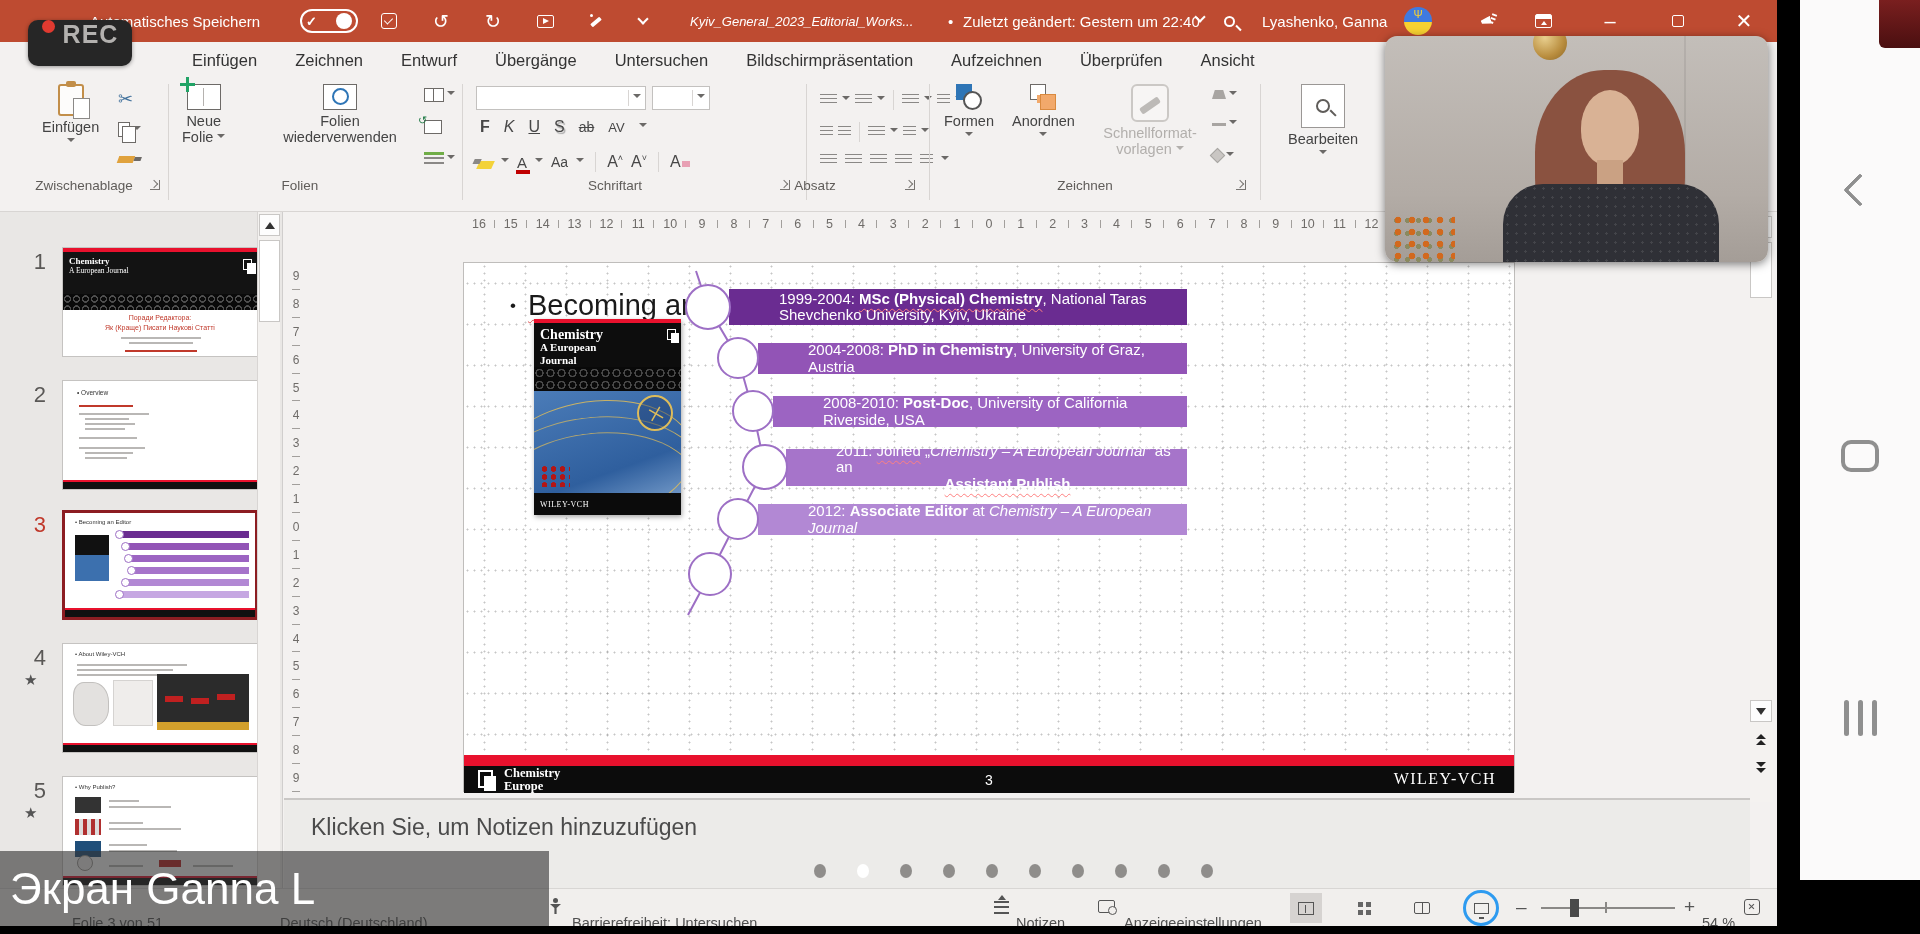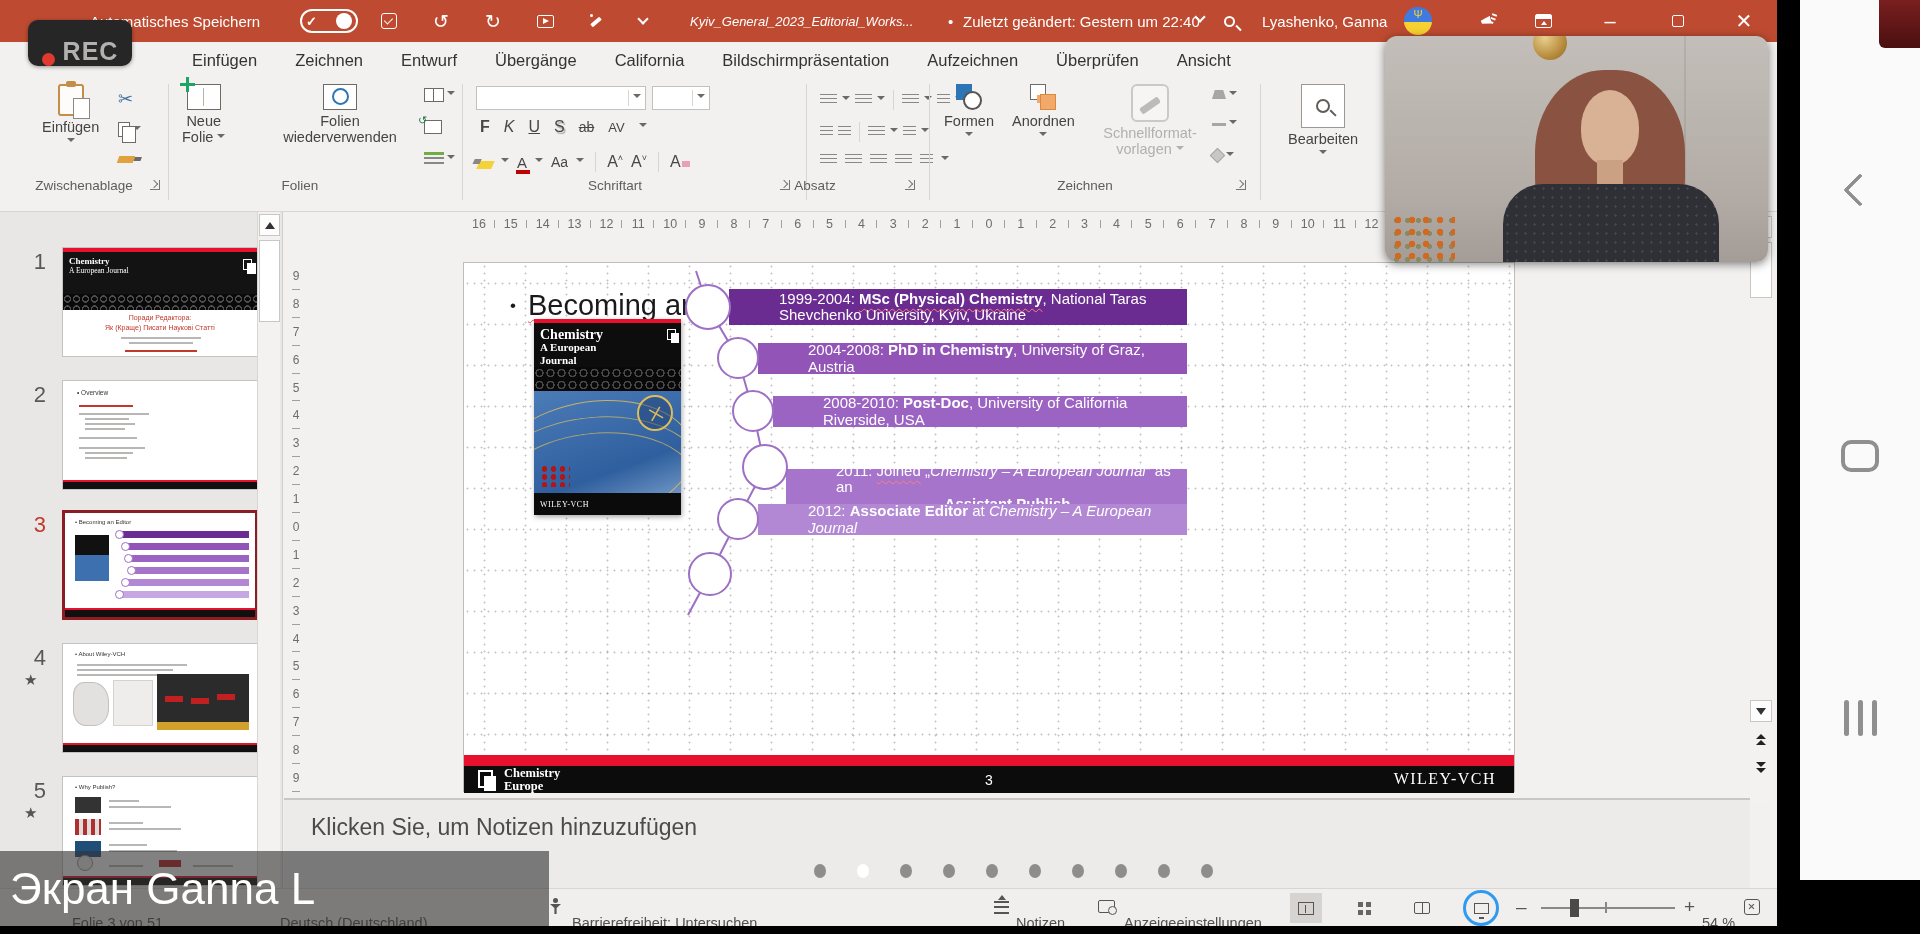--- a/index.html
+++ b/index.html
@@ -40,21 +40,21 @@
   .i-mega::before { content:""; position:absolute; left:0; top:3px; width:10px; height:8px; background:#fff; clip-path:polygon(0 30%, 100% 0, 100% 100%, 0 70%); transform:rotate(-15deg); }
   .i-mega::after { content:""; position:absolute; right:0; top:0; width:5px; height:2px; background:#fff; box-shadow:0 4px 0 #fff, -1px 8px 0 #fff; transform:rotate(20deg); }
   .i-ribopts { width:17px; height:14px; border:1.6px solid #fff; border-radius:2px; position:relative; }
   .i-ribopts::before { content:""; position:absolute; left:0; top:0; width:100%; height:4px; background:#fff; }
   .i-ribopts::after { content:""; position:absolute; left:5px; top:6px; border-bottom:4px solid #fff; border-left:3px solid transparent; border-right:3px solid transparent; }
   .wbtn { position:absolute; top:0; width:44px; height:42px; display:flex; align-items:center; justify-content:center; color:#fff; font-size:20px; }
   .i-restore { width:12px; height:12px; border:1.6px solid #fff; border-radius:2px; position:relative; background:#be4b31; }
   .i-restore::before { content:""; position:absolute; left:2px; top:-5px; width:12px; height:12px; border:1.6px solid #fff; border-radius:2px; z-index:-1; }
 
   
-  .rec { position:absolute; left:28px; top:20px; width:104px; height:46px; background:#262626; border-radius:10px; display:flex; align-items:flex-end; justify-content:center; gap:8px; z-index:40; box-shadow:0 1px 4px rgba(0,0,0,.4); }
+  .rec { position:absolute; left:28px; top:20px; width:104px; height:46px; background:#262626; border-radius:10px; display:flex; align-items:flex-start; justify-content:center; gap:8px; z-index:40; box-shadow:0 1px 4px rgba(0,0,0,.4); }
   .rec .rdot { width:13px; height:13px; border-radius:50%; background:#e03a30; }
   .rec .rtxt { color:#b3b1af; font-weight:bold; font-size:25px; letter-spacing:1px; }
 
   
   .tabbar { position:absolute; left:0; top:42px; width:1777px; height:36px; background:#f3f1f0; display:flex; align-items:center; gap:38px; padding-left:192px; }
   .rtab { font-size:16.5px; color:#333; white-space:nowrap; }
 
   
   .ribbon { position:absolute; left:0; top:78px; width:1777px; height:134px; background:#f3f1f0; border-bottom:1px solid #d8d5d3; font-size:14.5px; color:#444; }
   .gsep { position:absolute; top:6px; width:1px; height:116px; background:#d8d5d3; }
@@ -357,21 +357,21 @@
     <div class="rec">
       <span class="rdot"></span>
       <span class="rtxt">REC</span>
     </div>
 
     <div class="tabbar">
         <div class="rtab">Einfügen</div>
         <div class="rtab">Zeichnen</div>
         <div class="rtab">Entwurf</div>
         <div class="rtab">Übergänge</div>
-        <div class="rtab">California</div>
+        <div class="rtab">Untersuchen</div>
         <div class="rtab">Bildschirmpräsentation</div>
         <div class="rtab">Aufzeichnen</div>
         <div class="rtab">Überprüfen</div>
         <div class="rtab">Ansicht</div>
       </div>
 
     <div class="ribbon">
 
       <div class="bigbtn" style="left:42px">
         <span class="i-clip"></span>
@@ -710,21 +710,21 @@
           </svg>
           <div class="tl-bar" style="left: 265px; top: 26px; height: 36px; width: 458px; background: rgb(106, 44, 145);">
             <div class="tl-l1"><span>1999-2004: </span><span class="b sq">MSc (Physical) Chemistry</span><span>, National Taras Shevchenko University, Kyiv, Ukraine</span></div>
           </div>
           <div class="tl-bar" style="left: 294px; top: 80px; height: 31px; width: 429px; background: rgb(146, 84, 182);">
             <div class="tl-l1"><span>2004-2008: </span><span class="b">PhD in Chemistry</span><span>, University of Graz, Austria</span></div>
           </div>
           <div class="tl-bar" style="left: 309px; top: 133px; height: 31px; width: 414px; background: rgb(156, 100, 194);">
             <div class="tl-l1"><span>2008-2010: </span><span class="b">Post-Doc</span><span>, University of California Riverside, USA</span></div>
           </div>
-          <div class="tl-bar" style="left: 322px; top: 186px; height: 37px; width: 401px; background: rgb(166, 116, 202); margin-top: 20px;">
+          <div class="tl-bar" style="left: 322px; top: 186px; height: 37px; width: 401px; background: rgb(166, 116, 202);">
             <div class="tl-l1"><span>2011: </span><span class="sq">Joined</span><span> „</span><span class="i">Chemistry – A European Journal</span><span>“ as an</span></div>
             <div class="tl-l2"><span class="b sq">Assistant Publish</span></div>
           </div>
           <div class="tl-bar" style="left: 294px; top: 241px; height: 31px; width: 429px; background: rgb(178, 136, 212);">
             <div class="tl-l1"><span>2012: </span><span class="b">Associate Editor</span><span> at </span><span class="i">Chemistry – A European Journal</span></div>
           </div>
           <div class="tl-circle" style="left: 221px; top: 21px; width: 46px; height: 46px;"></div>
           <div class="tl-circle" style="left: 253px; top: 74px; width: 42px; height: 42px;"></div>
           <div class="tl-circle" style="left: 268px; top: 127px; width: 42px; height: 42px;"></div>
           <div class="tl-circle" style="left: 278px; top: 181px; width: 46px; height: 46px;"></div>

